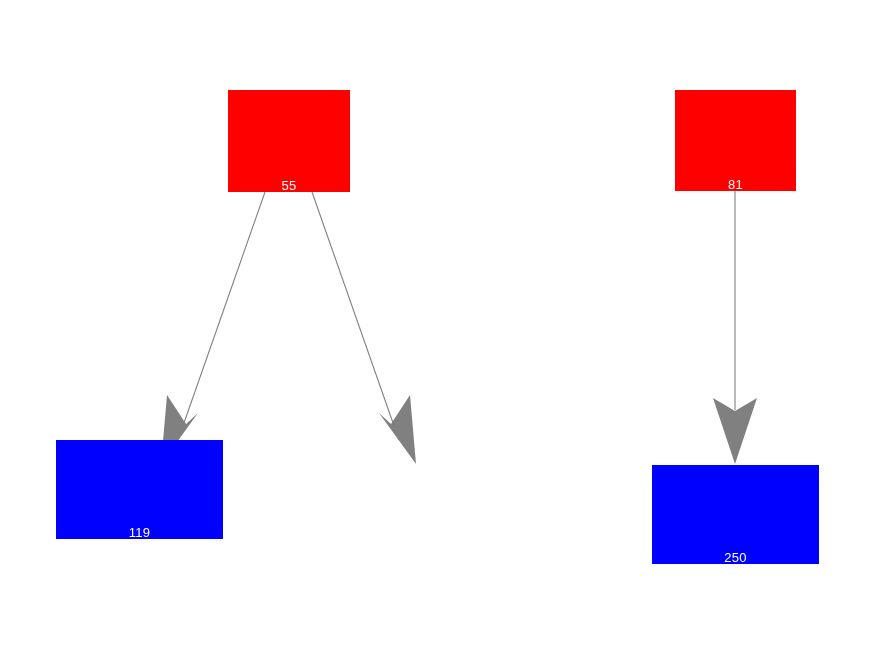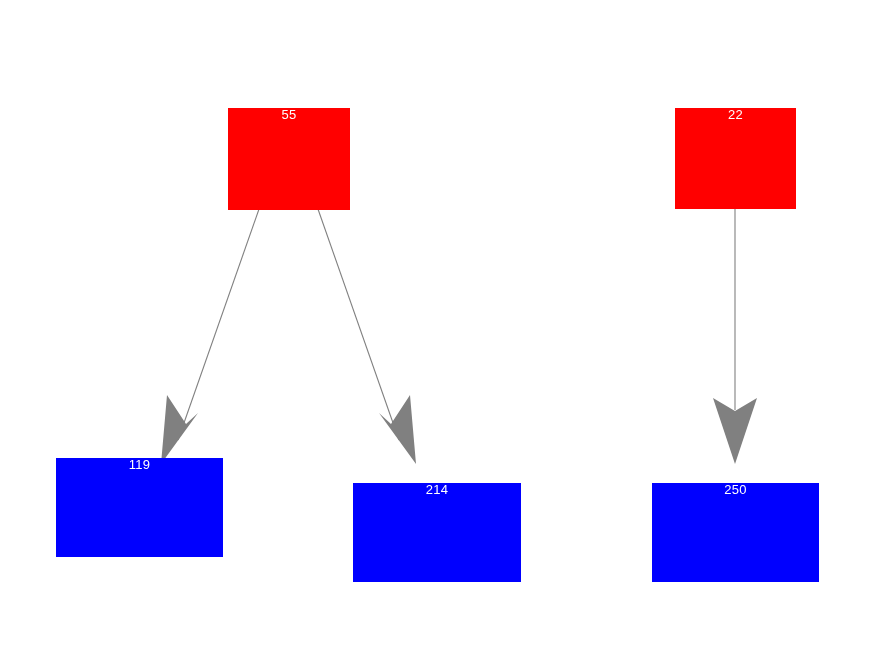--- a/index.html
+++ b/index.html
@@ -21,30 +21,29 @@
     position: absolute;
     left: 0;
     top: 0;
     width: 876px;
     height: 656px;
     pointer-events: none;
   }
   .node {
     position: absolute;
     display: flex;
-    align-items: flex-start;
+    align-items: flex-end;
     justify-content: center;
     box-sizing: border-box;
     color: #ffffff;
     font-size: 13px;
     font-family: "Liberation Sans", sans-serif;
     line-height: 1;
     letter-spacing: 0.2px;
     user-select: none;
-    margin-top: 18px;
   }
   .node-label {
     display: block;
     text-align: center;
   }
 </style>
 </head>
 <body>
 
 <div id="canvas">
@@ -65,28 +64,25 @@
       <line x1="735" y1="191" x2="735" y2="410" stroke="#808080" stroke-width="1.1" fill="none"></line>
       <polygon fill="#808080" stroke="none" points="735,464 713,398 735,411 757,398"></polygon>
     </g>
   </svg>
 
   <div class="node" style="left:228px; top:90px; width:122px; height:102px; background:#ff0000;">
     <span class="node-label">55</span>
   </div>
 
   <div class="node" style="left:675px; top:90px; width:121px; height:101px; background:#ff0000;">
-    <span class="node-label">22</span>
+    <span class="node-label">81</span>
   </div>
 
   <div class="node" style="left:56px; top:440px; width:167px; height:99px; background:#0000ff;">
     <span class="node-label">119</span>
   </div>
 
-  <div class="node" style="left:353px; top:465px; width:168px; height:99px; background:#0000ff;">
-    <span class="node-label">214</span>
-  </div>
 
   <div class="node" style="left:652px; top:465px; width:167px; height:99px; background:#0000ff;">
     <span class="node-label">250</span>
   </div>
 
 </div>
 
 </body></html>

